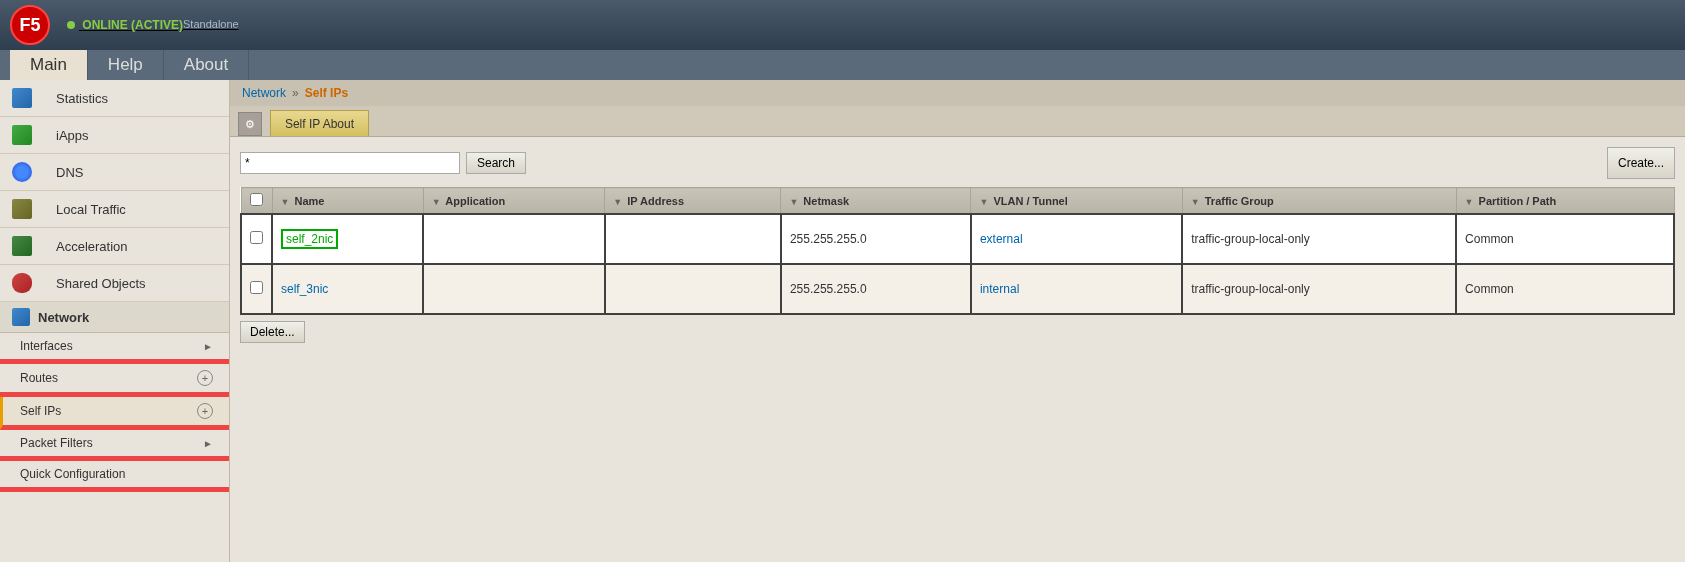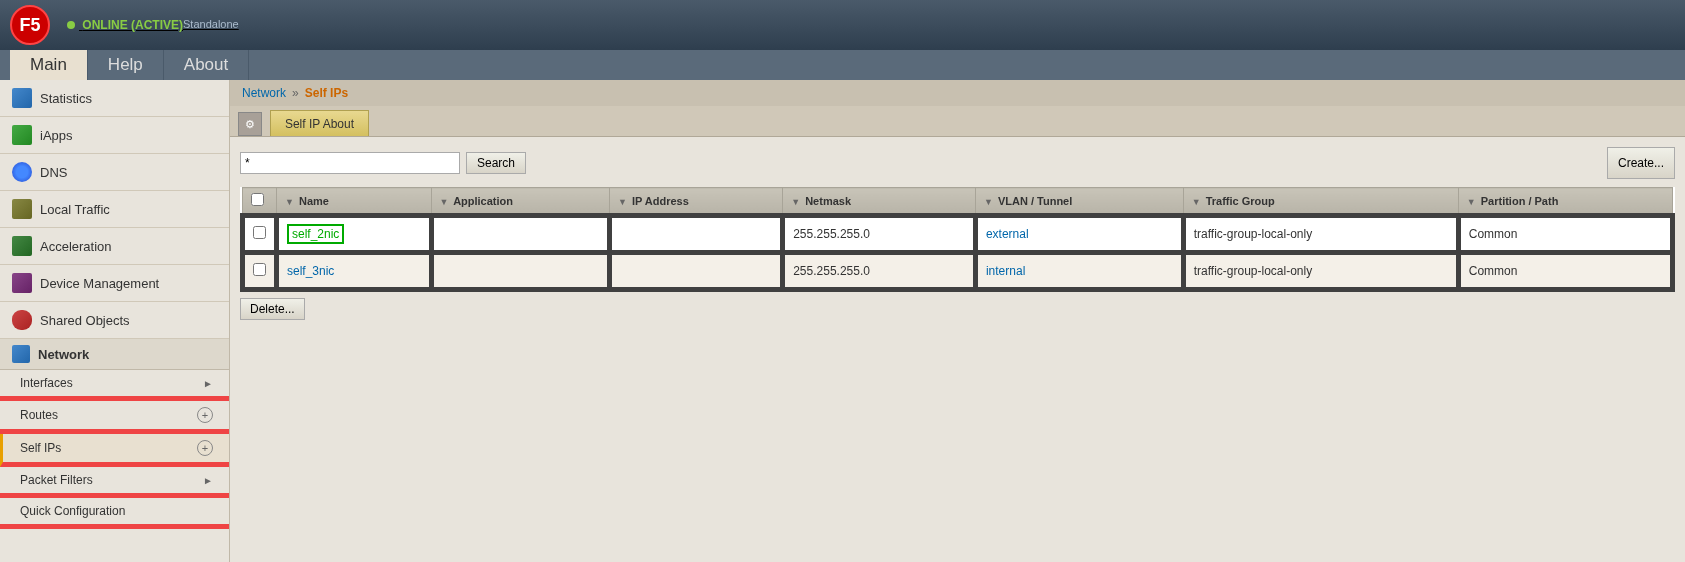--- a/index.html
+++ b/index.html
@@ -60,21 +60,21 @@
       background: #e8e4dc;
       border-right: 1px solid #c0b8a8;
       overflow-y: auto;
       flex-shrink: 0;
     }
     .sidebar-item {
       display: flex; align-items: center;
       padding: 8px 12px;
       cursor: pointer;
       border-bottom: 1px solid #d0c8b8;
-      gap: 8px;
+      gap: 24px;
       color: #333;
       font-size: 13px;
     }
     .sidebar-item .icon {
       width: 20px; height: 20px;
       display: flex; align-items: center; justify-content: center;
       flex-shrink: 0;
     }
     .sidebar-section {
       padding: 6px 12px;
@@ -210,22 +210,22 @@
       border: 1px solid #a8a498;
       padding: 5px 8px;
       text-align: left;
       font-size: 11px;
       font-weight: bold;
       color: #333;
       white-space: nowrap;
     }
     .data-table th .sort-arrow { color: #666; font-size: 9px; margin-right: 2px; }
     .data-table td {
-      border: 5px solid #404040;
-      padding: 8px 8px;
+      border: 2px solid #404040;
+      padding: 16px 8px;
       font-size: 12px;
       color: #333;
     }
     .data-table tr:nth-child(even) { background: #f4f0e8; }
     .data-table tr:nth-child(odd) { background: #ffffff; }
 
     .link-text { color: #0066aa; cursor: pointer; text-decoration: none; }
     .link-highlighted {
       color: #00aa00;
       cursor: pointer;
@@ -296,24 +296,20 @@
     <div class="sidebar-item">
       <div class="icon icon-local"></div>
       <span>Local Traffic</span>
     </div>
 
     <div class="sidebar-item">
       <div class="icon icon-accel"></div>
       <span>Acceleration</span>
     </div>
 
-    <div class="sidebar-item">
-      <div class="icon icon-device"></div>
-      <span>Device Management</span>
-    </div>
 
     <div class="sidebar-item">
       <div class="icon icon-shared"></div>
       <span>Shared Objects</span>
     </div>
 
     <div class="sidebar-section">
       <div class="icon icon-network"></div>
       <span>Network</span>
     </div>

